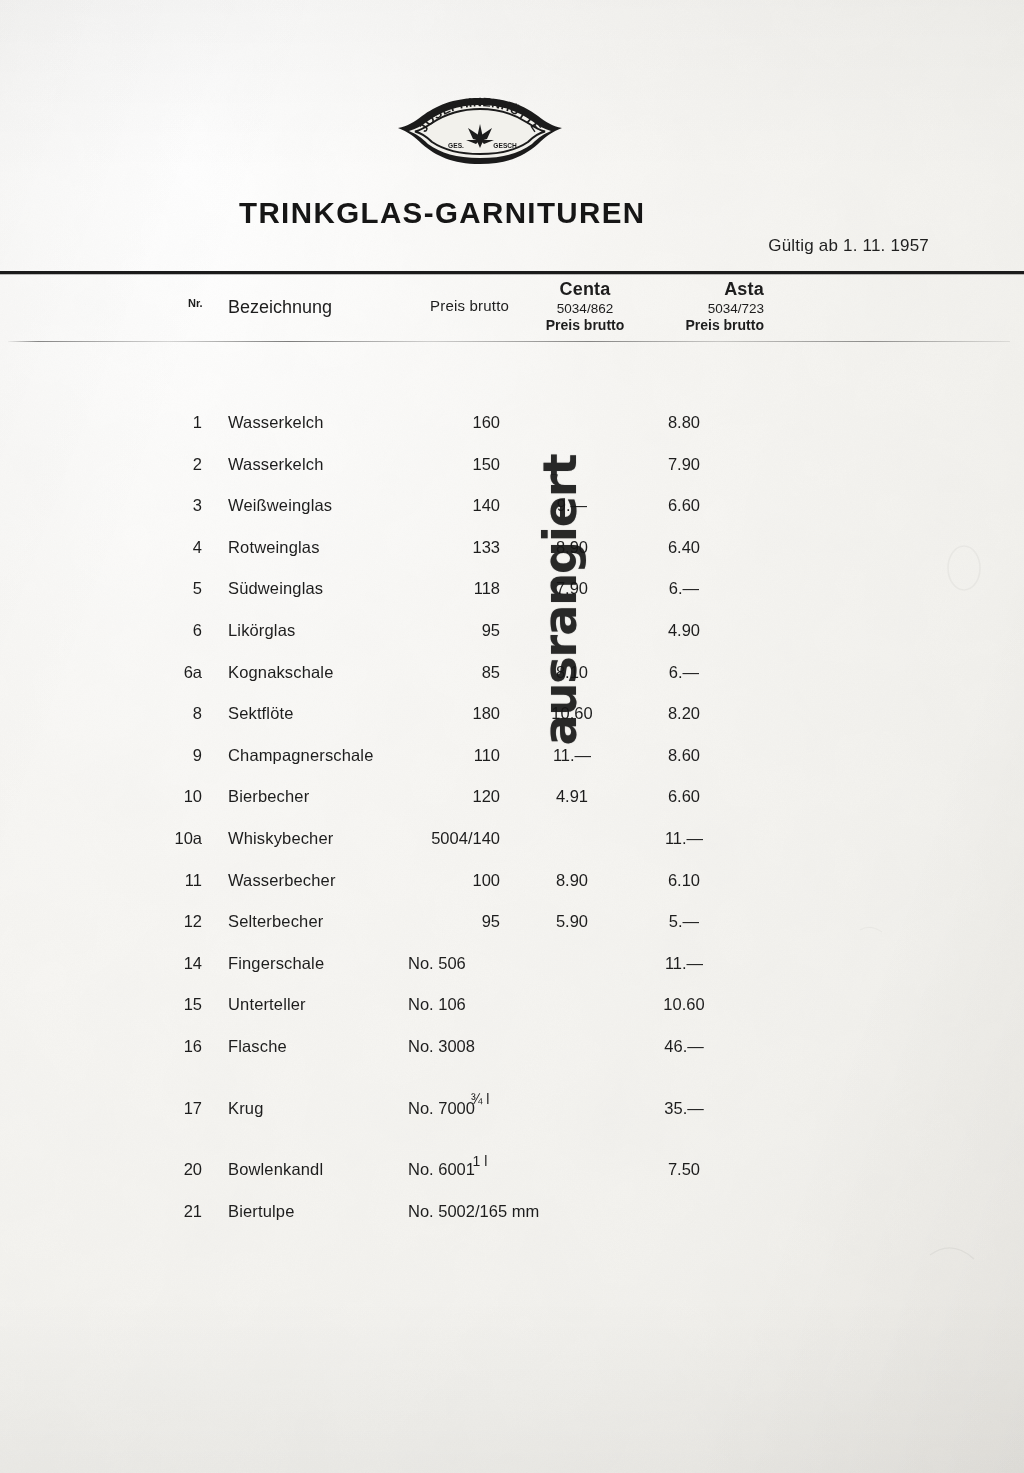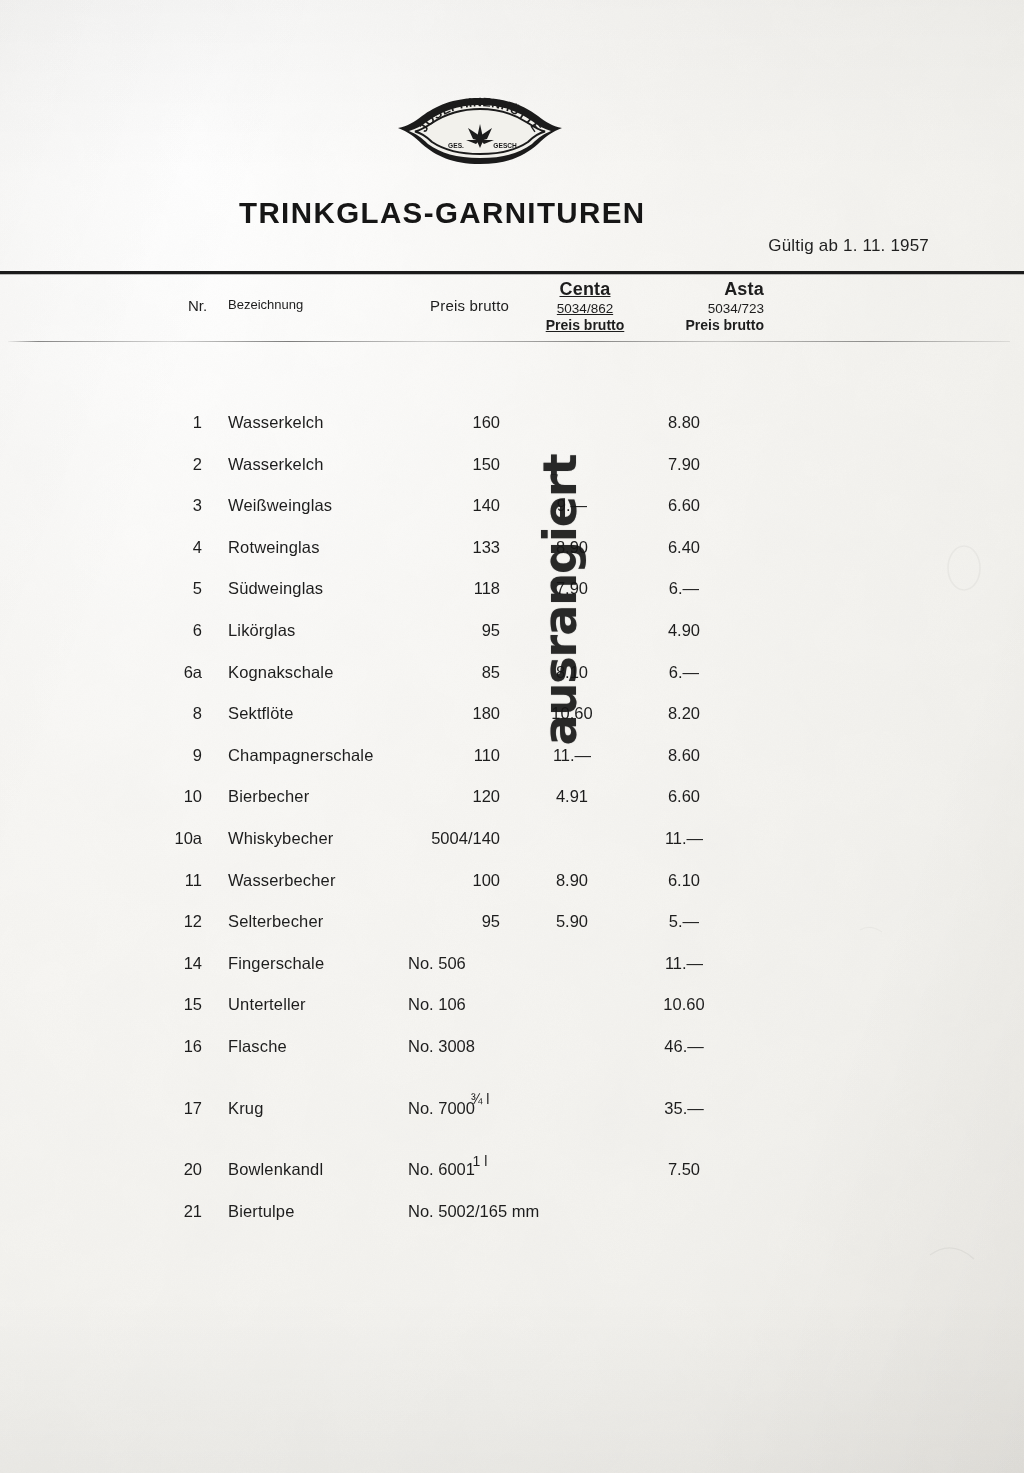--- a/index.html
+++ b/index.html
@@ -59,29 +59,29 @@
   }
   .rule-bottom{
     position:absolute;left:8px;top:341px;width:1002px;height:1px;
     background:linear-gradient(90deg,
       rgba(40,40,40,.05) 0%, rgba(40,40,40,.55) 3%, rgba(40,40,40,.18) 16%,
       rgba(40,40,40,.60) 28%, rgba(40,40,40,.20) 42%, rgba(40,40,40,.55) 58%,
       rgba(40,40,40,.22) 71%, rgba(40,40,40,.50) 86%, rgba(40,40,40,.10) 100%);
   }
 
   
-  .hdr-nr{position:absolute;left:188px;top:297px;font-size:15px;font-weight:400;}
-  .hdr-bez{position:absolute;left:228px;top:297px;font-size:13px;font-weight:400;}
+  .hdr-nr{position:absolute;left:188px;top:297px;font-size:11px;font-weight:700;}
+  .hdr-bez{position:absolute;left:228px;top:297px;font-size:18px;font-weight:400;}
   .hdr-preis{position:absolute;left:430px;top:297px;font-size:15px;font-weight:400;letter-spacing:.2px;}
 
   .hdr-col{position:absolute;text-align:center;line-height:1.22;}
   .hdr-col .nm{font-size:18px;font-weight:700;letter-spacing:.2px;}
   .hdr-col .code{font-size:13.5px;font-weight:400;}
   .hdr-col .pb{font-size:14px;font-weight:600;}
-  .hdr-centa{left:524px;top:279px;width:122px;text-decoration:underline;}
+  .hdr-centa{left:524px;top:279px;width:122px;}
   .hdr-asta{left:648px;top:279px;width:116px;text-align:right;}
 
   
   .row{position:absolute;left:0;width:1024px;height:22px;}
   .c-nr{position:absolute;width:44px;text-align:right;left:158px;font-size:16.5px;}
   .c-bez{position:absolute;left:228px;font-size:16.5px;letter-spacing:.15px;white-space:nowrap;}
   .c-preis{position:absolute;left:380px;width:120px;text-align:right;font-size:16.5px;white-space:nowrap;}
   .c-preis.no{text-align:left;left:408px;width:160px;}
   .c-centa{position:absolute;left:524px;width:96px;text-align:center;font-size:16.5px;}
   .c-asta{position:absolute;left:636px;width:96px;text-align:center;font-size:16.5px;}

